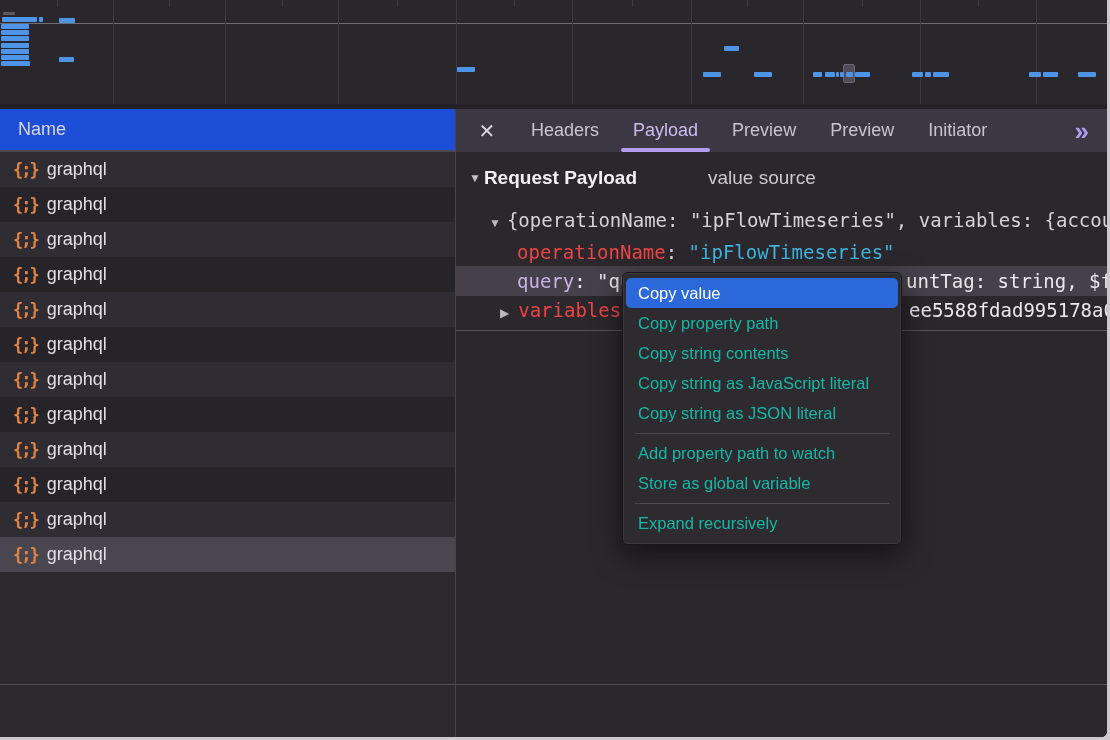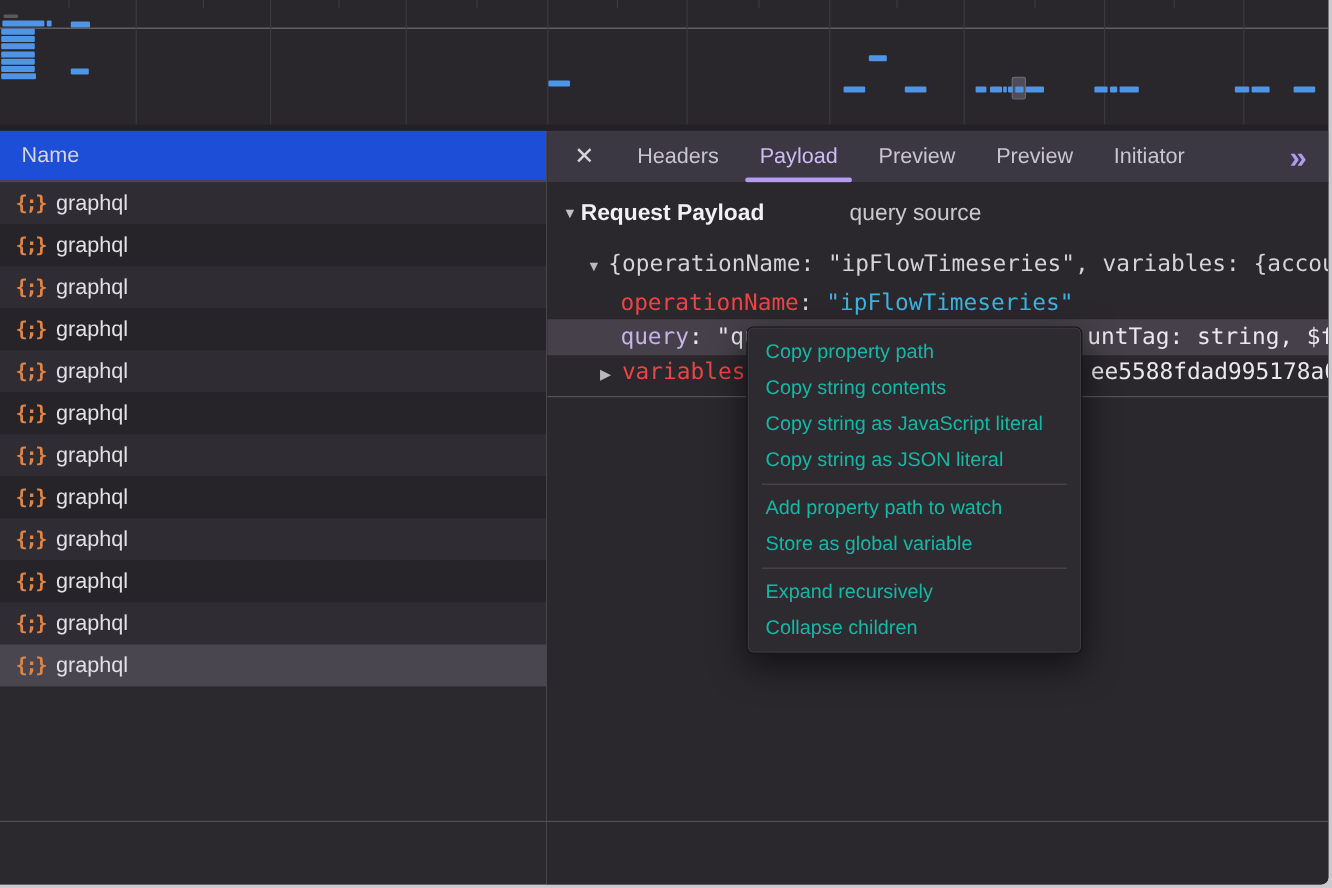--- a/index.html
+++ b/index.html
@@ -223,21 +223,21 @@
           <div class="tab">Preview</div>
           <div class="tab">Initiator</div>
         </div>
       <span class="more">»</span>
     </div>
 
     <div class="payload">
       <div class="sect-head">
         <span class="sect-tri">▼</span>
         <span class="sect-title">Request Payload</span>
-        <span class="view-source">query source</span>
+        <span class="view-source">value source</span>
       </div>
 
       <div class="trow t-preview">
         <span class="tri">▼</span><span class="gray">{operationName: "ipFlowTimeseries", variables: {account</span>
       </div>
 
       <div class="trow t-kv">
         <span class="key">operationName</span><span class="gray">: </span><span class="str">"ipFlowTimeseries"</span>
       </div>
 
@@ -251,25 +251,25 @@
         <span class="tail white">ee5588fdad995178a0</span>
       </div>
 
       <div class="sect-border"></div>
     </div>
   </div>
 
   <div class="bottom-line"></div>
 
   <div class="menu" id="menu">
+      <div class="mi hl" style="background: rgb(43, 105, 218);">Copy value</div>
       <div class="mi">Copy property path</div>
       <div class="mi">Copy string contents</div>
       <div class="mi">Copy string as JavaScript literal</div>
       <div class="mi">Copy string as JSON literal</div>
       <div class="sep"></div>
       <div class="mi">Add property path to watch</div>
       <div class="mi">Store as global variable</div>
       <div class="sep"></div>
       <div class="mi">Expand recursively</div>
-      <div class="mi">Collapse children</div>
     </div>
 
 </div>
 
 </body></html>

